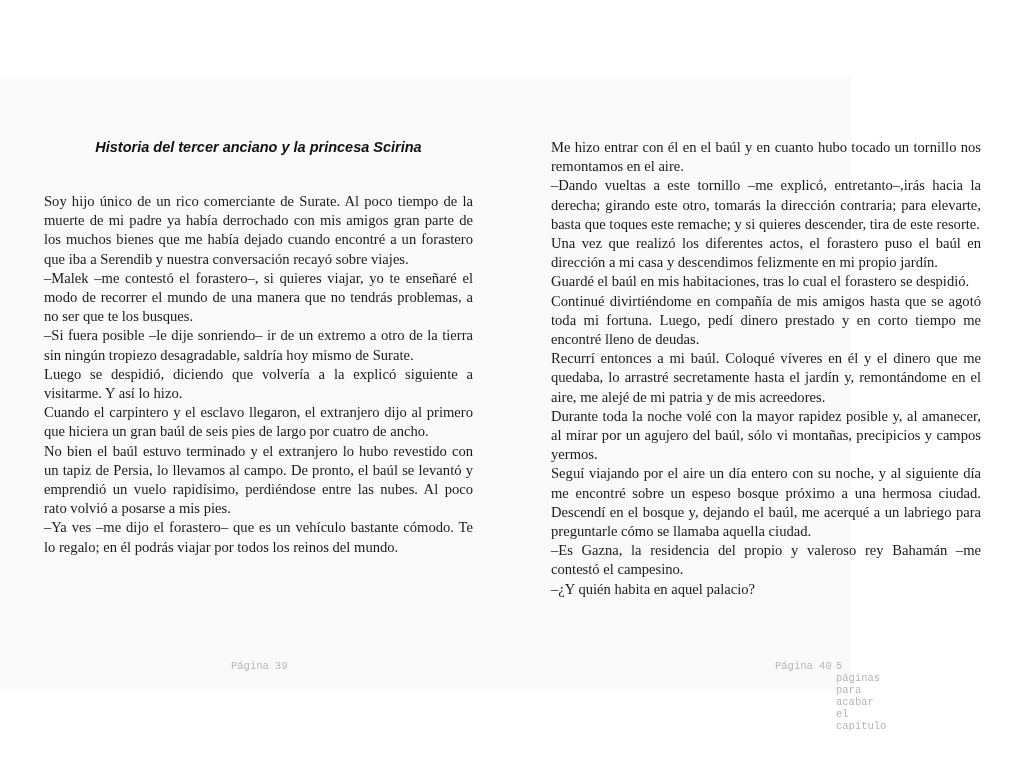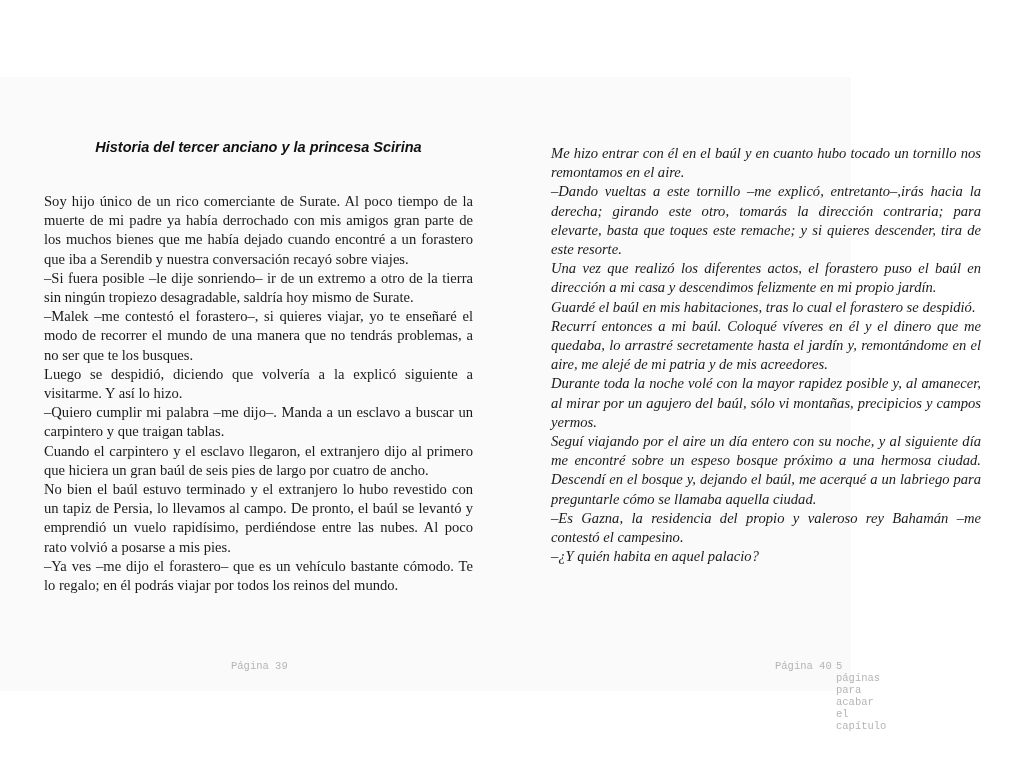--- a/index.html
+++ b/index.html
@@ -13,54 +13,54 @@
   .page { position:absolute; top:0; height:614px; }
   .page-left { left:44px; width:429px; }
   .page-right { left:551px; width:430px; }
   .chapter-title {
     position:absolute; top:62px; left:0; width:429px; text-align:center;
     font-family:"Liberation Sans", sans-serif; font-style:italic; font-weight:bold;
     font-size:14.5px; color:#111; margin:0;
   }
   .text { position:absolute; left:0; right:0; color:#1a1a1a; font-size:14.6px; line-height:19.2px; }
   .page-left .text { top:115px; }
-  .page-right .text { top:67px;font-style:italic; }
+  .page-right .text { top:61px; }
   .text p { margin:0; text-align:justify; }
   .footer-text {
     position:absolute; top:583px; font-family:Liberation Mono, monospace;
     font-size:10.5px; color:#b5b5b5;
   }
   .pnum-left { left:231px; }
   .pnum-right { left:747px;margin-left:28px; }
   .remaining { left:836px; }
 </style>
 </head>
 <body>
 
 <div class="reader">
   <div class="page page-left">
     <h2 class="chapter-title">Historia del tercer anciano y la princesa Scirina</h2>
     <div class="text">
       <p>Soy hijo único de un rico comerciante de Surate. Al poco tiempo de la muerte de mi padre ya había derrochado con mis amigos gran parte de los muchos bienes que me había dejado cuando encontré a un forastero que iba a Serendib y nuestra conversación recayó sobre viajes.</p>
+      <p>–Malek –me contestó el forastero–, si quieres viajar, yo te enseñaré el modo de recorrer el mundo de una manera que no tendrás problemas, a no ser que te los busques.</p>
       <p>–Si fuera posible –le dije sonriendo– ir de un extremo a otro de la tierra sin ningún tropiezo desagradable, saldría hoy mismo de Surate.</p>
-      <p>–Malek –me contestó el forastero–, si quieres viajar, yo te enseñaré el modo de recorrer el mundo de una manera que no tendrás problemas, a no ser que te los busques.</p>
       <p>Luego se despidió, diciendo que volvería a la explicó siguiente a visitarme. Y así lo hizo.</p>
-      <p>–Quiero cumplir mi palabra –me dijo–. Manda a un esclavo a buscar un carpintero y que traigan tablas.</p>
       <p>Cuando el carpintero y el esclavo llegaron, el extranjero dijo al primero que hiciera un gran baúl de seis pies de largo por cuatro de ancho.</p>
       <p>No bien el baúl estuvo terminado y el extranjero lo hubo revestido con un tapiz de Persia, lo llevamos al campo. De pronto, el baúl se levantó y emprendió un vuelo rapidísimo, perdiéndose entre las nubes. Al poco rato volvió a posarse a mis pies.</p>
       <p>–Ya ves –me dijo el forastero– que es un vehículo bastante cómodo. Te lo regalo; en él podrás viajar por todos los reinos del mundo.</p>
     </div>
   </div>
 
   <div class="page page-right">
     <div class="text">
       <p>Me hizo entrar con él en el baúl y en cuanto hubo tocado un tornillo nos remontamos en el aire.</p>
       <p>–Dando vueltas a este tornillo –me explicó, entretanto–,irás hacia la derecha; girando este otro, tomarás la dirección contraria; para elevarte, basta que toques este remache; y si quieres descender, tira de este resorte.</p>
       <p>Una vez que realizó los diferentes actos, el forastero puso el baúl en dirección a mi casa y descendimos felizmente en mi propio jardín.</p>
       <p>Guardé el baúl en mis habitaciones, tras lo cual el forastero se despidió.</p>
+      <p>Continué divirtiéndome en compañía de mis amigos hasta que se agotó toda mi fortuna. Luego, pedí dinero prestado y en corto tiempo me encontré lleno de deudas.</p>
       <p>Recurrí entonces a mi baúl. Coloqué víveres en él y el dinero que me quedaba, lo arrastré secretamente hasta el jardín y, remontándome en el aire, me alejé de mi patria y de mis acreedores.</p>
       <p>Durante toda la noche volé con la mayor rapidez posible y, al amanecer, al mirar por un agujero del baúl, sólo vi montañas, precipicios y campos yermos.</p>
       <p>Seguí viajando por el aire un día entero con su noche, y al siguiente día me encontré sobre un espeso bosque próximo a una hermosa ciudad. Descendí en el bosque y, dejando el baúl, me acerqué a un labriego para preguntarle cómo se llamaba aquella ciudad.</p>
       <p>–Es Gazna, la residencia del propio y valeroso rey Bahamán –me contestó el campesino.</p>
       <p>–¿Y quién habita en aquel palacio?</p>
     </div>
   </div>
 
   <span class="footer-text pnum-left">Página 39</span>
   <span class="footer-text pnum-right">Página 40</span>

